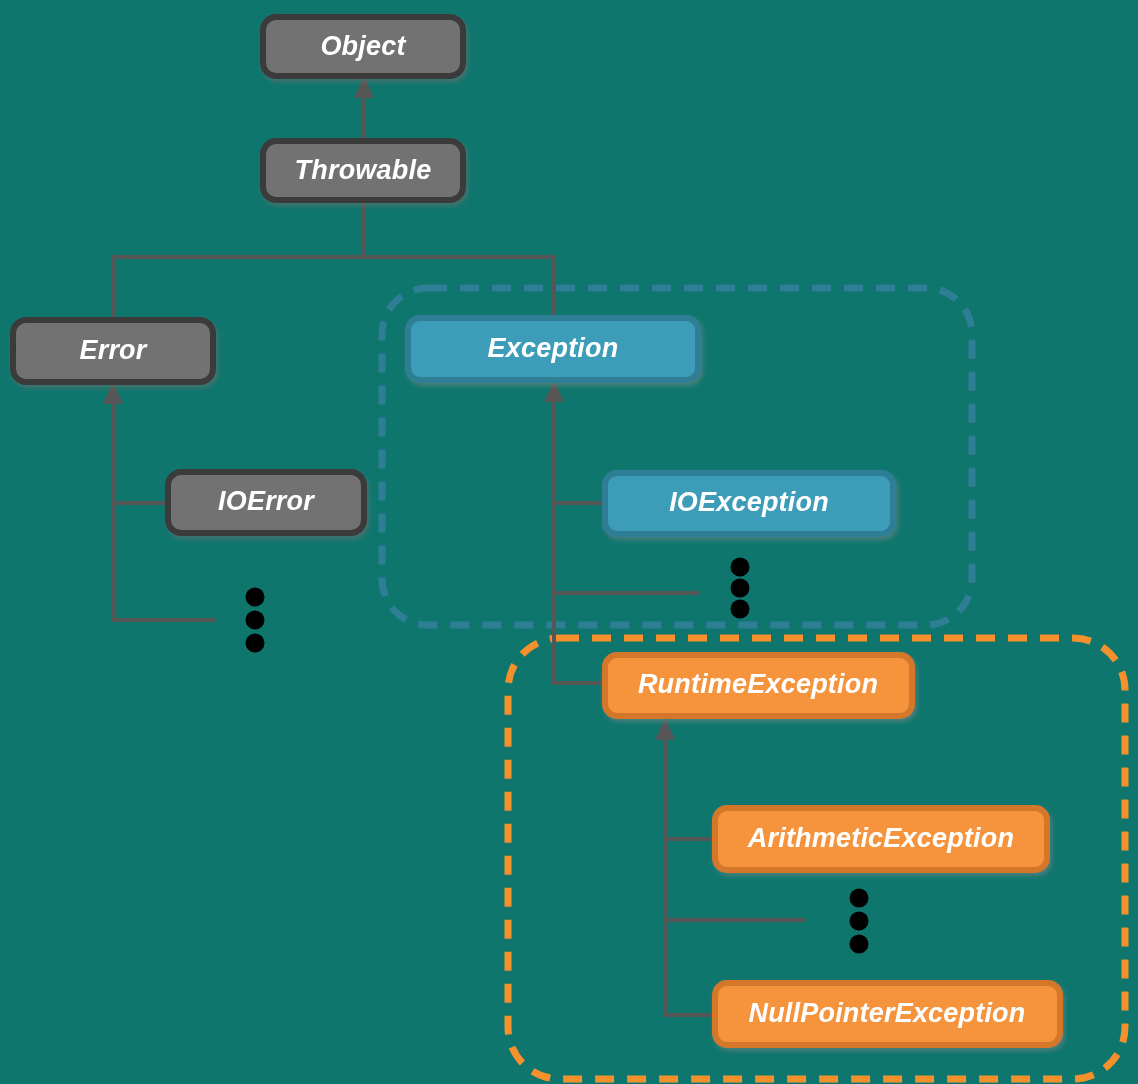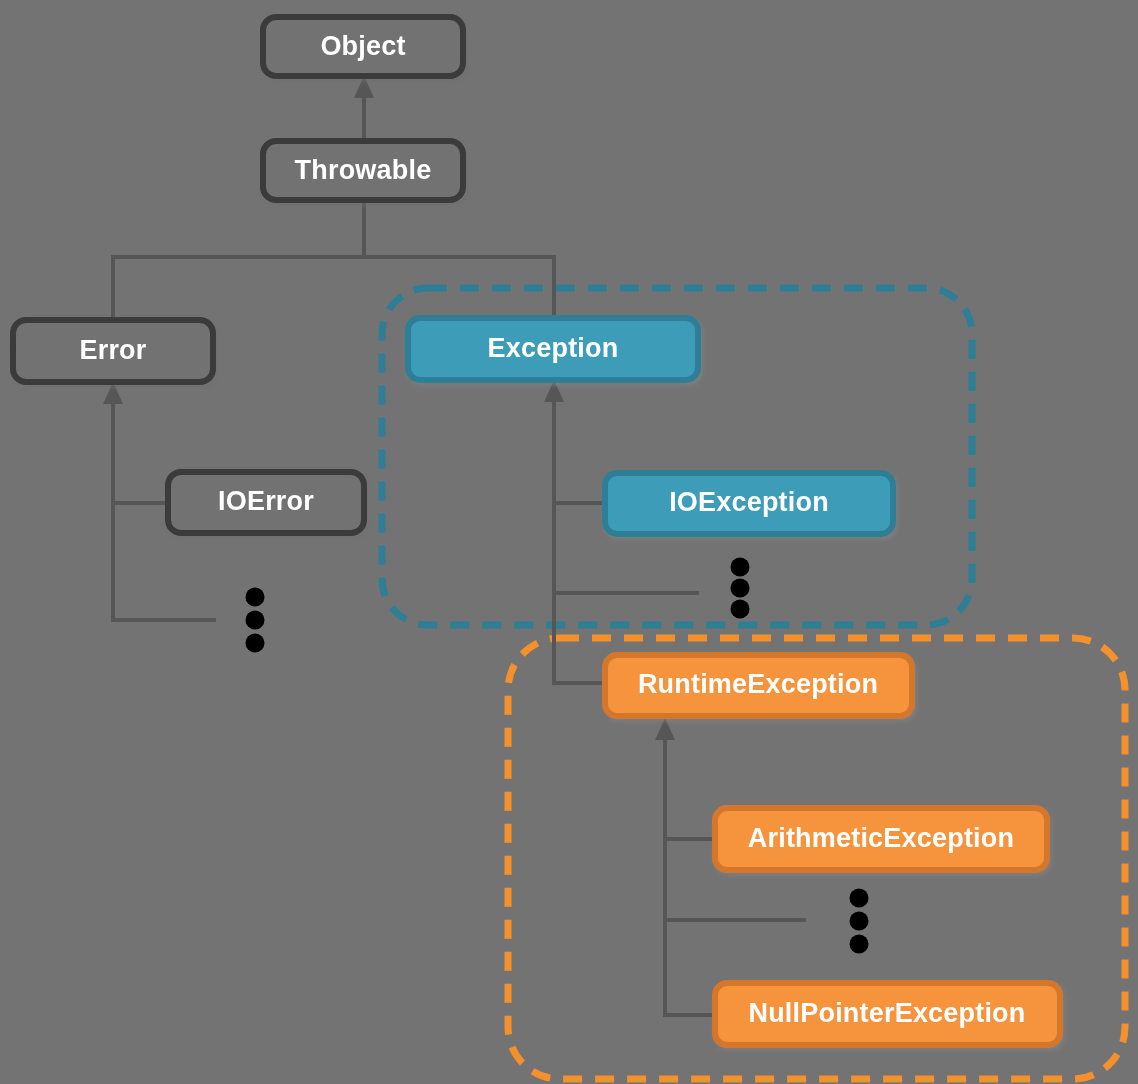--- a/index.html
+++ b/index.html
@@ -7,22 +7,23 @@
     padding: 0;
     background: #ffffff;
   }
   body {
     font-family: "Liberation Sans", sans-serif;
   }
   #diagram-root {
     position: relative;
     width: 1138px;
     height: 1084px;
-    background: #737373;
+    background: #0f766e;
     overflow: hidden;
+    font-style: italic;
   }
   svg.canvas {
     position: absolute;
     top: 0;
     left: 0;
     width: 1138px;
     height: 1084px;
     display: block;
   }
   .node-label {

